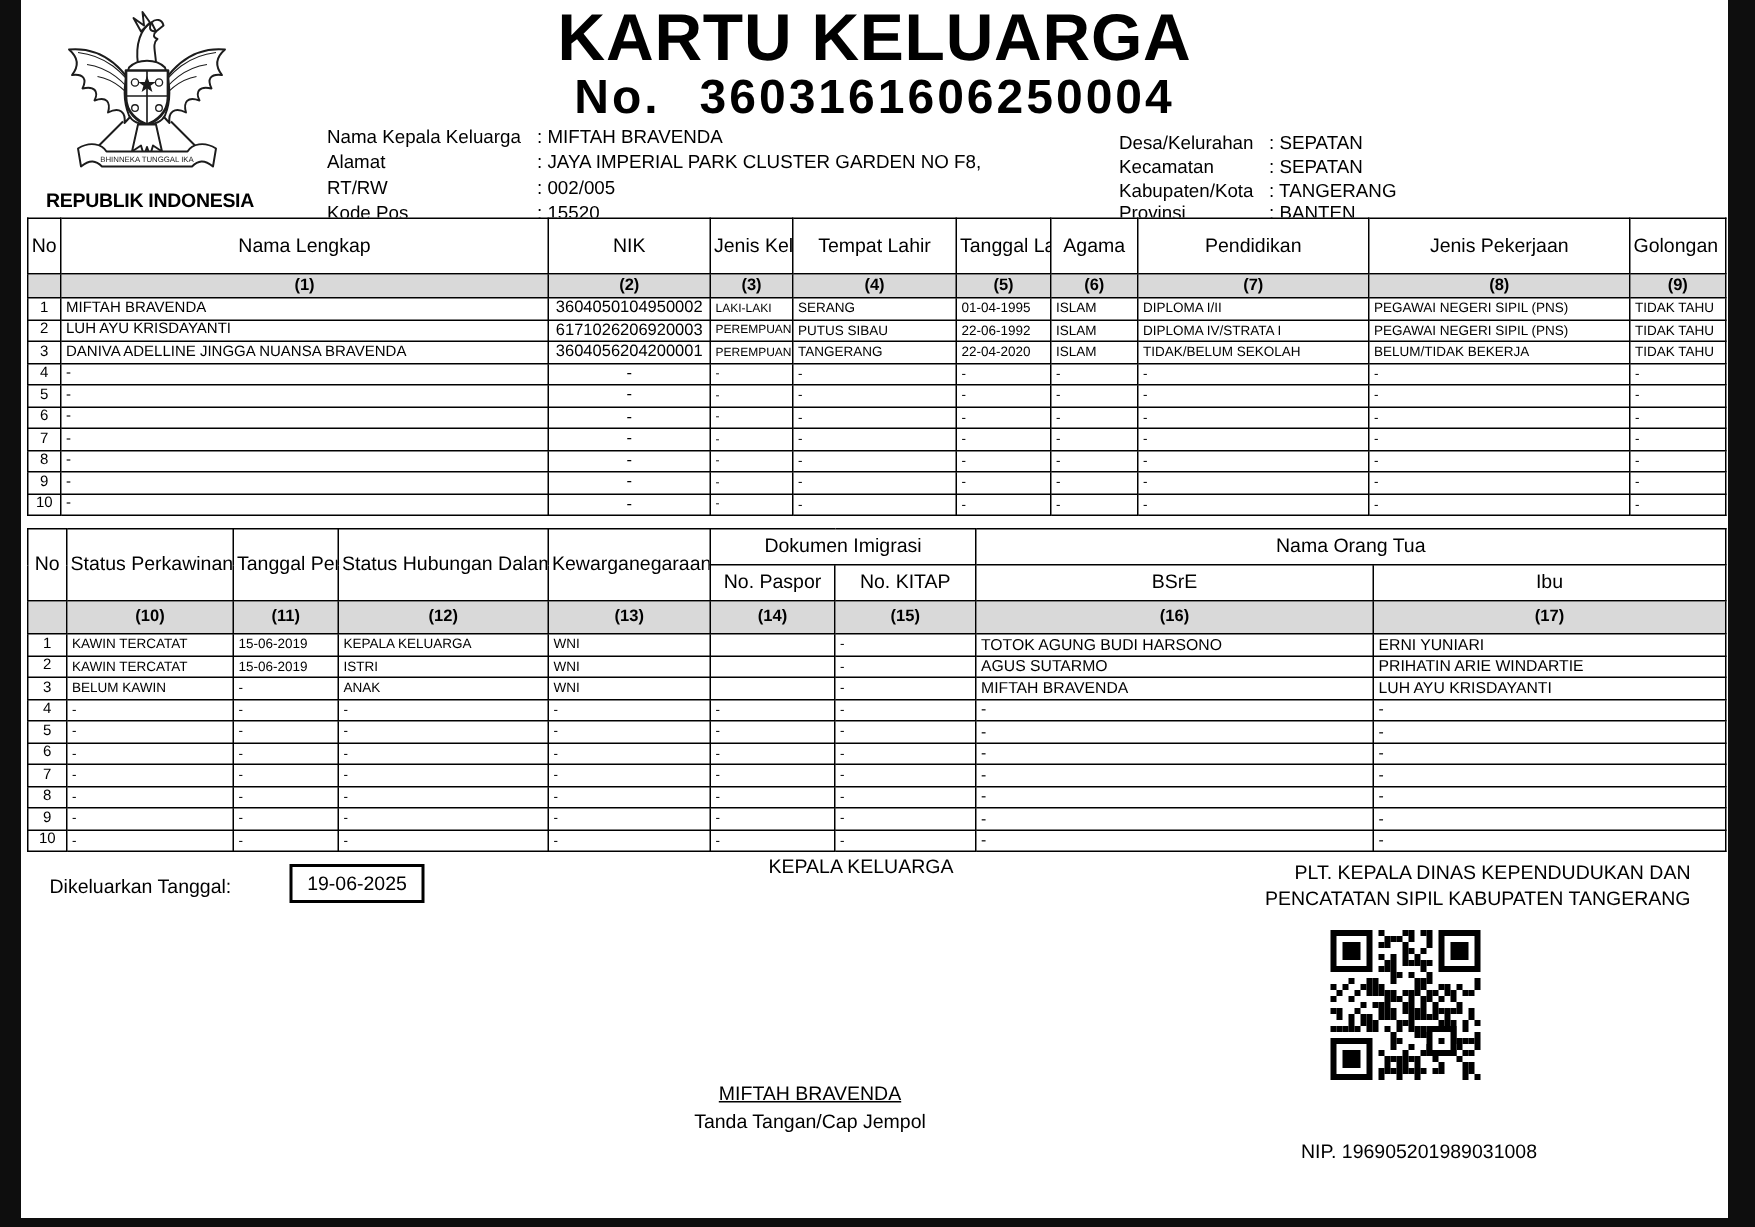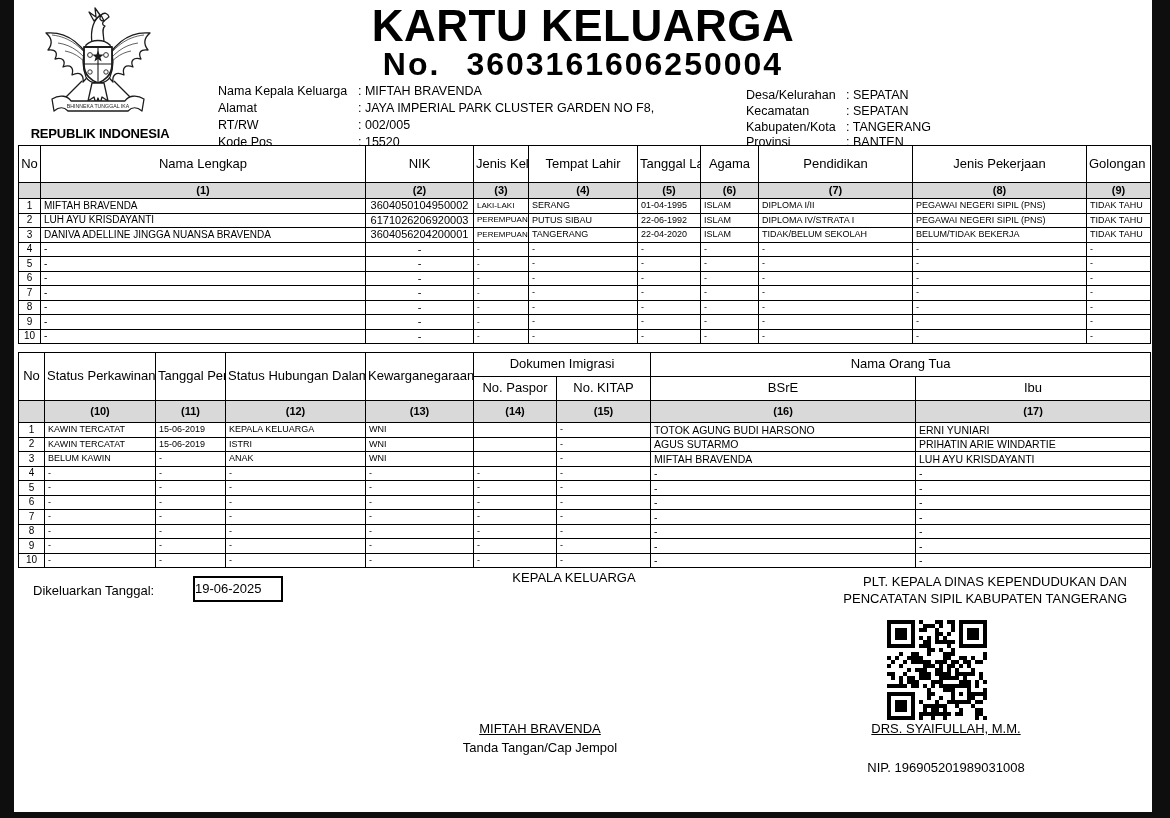--- a/index.html
+++ b/index.html
@@ -36,21 +36,21 @@
   #t1 tbody td:nth-child(1){text-align:center;font-size:10px;padding:0;}
   #t1 tbody td:nth-child(2){font-size:10px;}
   #t1 tbody td:nth-child(3){text-align:center;font-size:11px;}
   #t1 tbody td:nth-child(4){font-size:8px;}
   #t2 tbody td:nth-child(1){text-align:center;font-size:10px;padding:0;}
   #t2 tbody td:nth-child(8),#t2 tbody td:nth-child(9){font-size:10.5px;}
 
   
   .issued-label{position:absolute;left:19px;top:583px;font-size:13px;}
   .issued-box{position:absolute;left:179px;top:576px;width:86px;height:22px;border:2px solid #000;
-    text-align:left;font-size:13px;line-height:22px;}
+    text-align:center;font-size:13px;line-height:22px;}
   .sign-title-left{position:absolute;left:400px;top:570px;width:320px;text-align:center;font-size:13px;}
   .sign-title-right{position:absolute;left:751px;top:573px;width:362px;text-align:right;font-size:13px;line-height:17px;}
   .qr{position:absolute;left:872px;top:619px;width:102px;height:102px;}
   .sign-name-left{position:absolute;left:366px;top:721px;width:320px;text-align:center;font-size:13px;text-decoration:underline;}
   .sign-cap-left{position:absolute;left:366px;top:740px;width:320px;text-align:center;font-size:13px;}
   .sign-name-right{position:absolute;left:772px;top:721px;width:320px;text-align:center;font-size:13px;text-decoration:underline;}
   .sign-nip-right{position:absolute;left:772px;top:740px;width:320px;text-align:center;font-size:13px;margin-top:20px;}
   .disclaimer{position:absolute;left:0;top:775px;width:1138px;text-align:center;font-size:13px;}
 </style>
 </head>
@@ -661,16 +661,15 @@
           <rect x="80" y="8" width="12" height="12"></rect>
           <rect x="0" y="72" width="28" height="28"></rect>
           <rect fill="#fff" x="4" y="76" width="20" height="20"></rect>
           <rect x="8" y="80" width="12" height="12"></rect>
           <rect x="64" y="64" width="20" height="20"></rect>
           <rect fill="#fff" x="68" y="68" width="12" height="12"></rect>
           <rect x="72" y="72" width="4" height="4"></rect>
         </svg></div>
     <div class="sign-name-left">MIFTAH BRAVENDA</div>
     <div class="sign-cap-left">Tanda Tangan/Cap Jempol</div>
-    <div class="sign-name-right">DRS. SYAIFULLAH, M.M.</div>
     <div class="sign-nip-right">NIP. 196905201989031008</div>
   </div>
 </div>
 
 </body></html>

